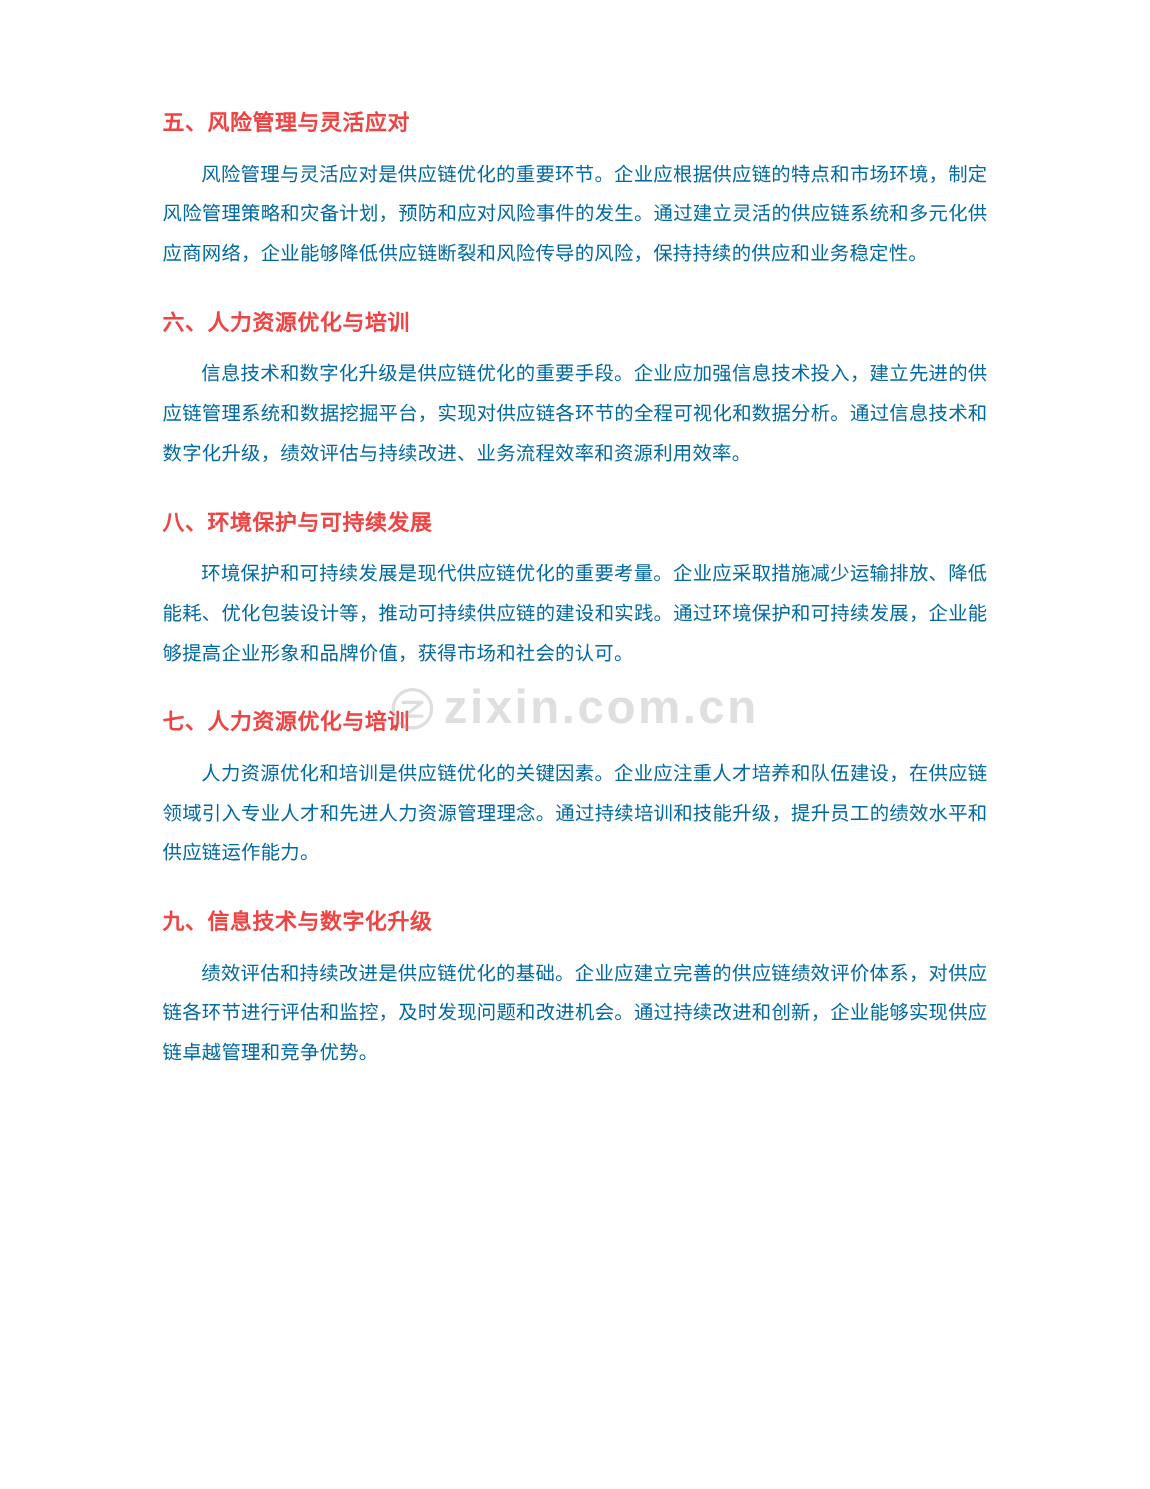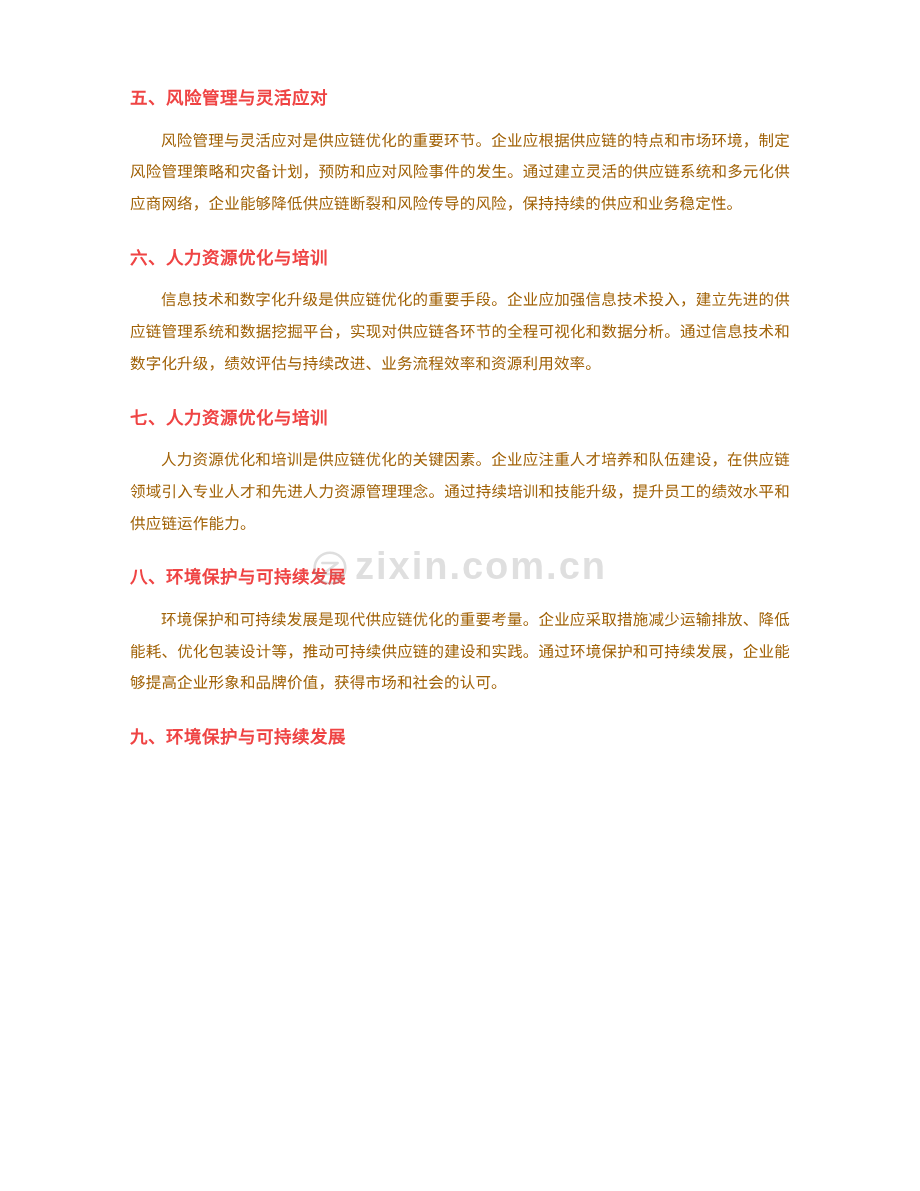--- a/index.html
+++ b/index.html
@@ -30,21 +30,21 @@
   h2.heading {
     font-size: 17.5px;
     font-weight: bold;
     color: #ef4444;
     margin: 0 0 14px 0;
     letter-spacing: 0.5px;
     line-height: 1.4;
   }
   p.para {
     font-size: 15.5px;
-    color: #a16207;
+    color: #0369a1;
     line-height: 2.05;
     margin: 0 0 26px 0;
     text-align: justify;
     text-justify: inter-ideograph;
     text-indent: 2em;
     letter-spacing: 0.2px;
   }
   
   .watermark {
     position: absolute;
@@ -86,31 +86,32 @@
       <h2 class="heading">五、风险管理与灵活应对</h2>
       <p class="para">风险管理与灵活应对是供应链优化的重要环节。企业应根据供应链的特点和市场环境，制定风险管理策略和灾备计划，预防和应对风险事件的发生。通过建立灵活的供应链系统和多元化供应商网络，企业能够降低供应链断裂和风险传导的风险，保持持续的供应和业务稳定性。</p>
     </div>
 
     <div class="section">
       <h2 class="heading">六、人力资源优化与培训</h2>
       <p class="para">信息技术和数字化升级是供应链优化的重要手段。企业应加强信息技术投入，建立先进的供应链管理系统和数据挖掘平台，实现对供应链各环节的全程可视化和数据分析。通过信息技术和数字化升级，绩效评估与持续改进、业务流程效率和资源利用效率。</p>
     </div>
 
     <div class="section">
+      <h2 class="heading">八、环境保护与可持续发展</h2>
+      <p class="para">环境保护和可持续发展是现代供应链优化的重要考量。企业应采取措施减少运输排放、降低能耗、优化包装设计等，推动可持续供应链的建设和实践。通过环境保护和可持续发展，企业能够提高企业形象和品牌价值，获得市场和社会的认可。</p>
+    </div>
+
+    <div class="section">
       <h2 class="heading">七、人力资源优化与培训</h2>
       <p class="para">人力资源优化和培训是供应链优化的关键因素。企业应注重人才培养和队伍建设，在供应链领域引入专业人才和先进人力资源管理理念。通过持续培训和技能升级，提升员工的绩效水平和供应链运作能力。</p>
     </div>
 
     <div class="section">
-      <h2 class="heading">八、环境保护与可持续发展</h2>
-      <p class="para">环境保护和可持续发展是现代供应链优化的重要考量。企业应采取措施减少运输排放、降低能耗、优化包装设计等，推动可持续供应链的建设和实践。通过环境保护和可持续发展，企业能够提高企业形象和品牌价值，获得市场和社会的认可。</p>
-    </div>
-
-    <div class="section">
-      <h2 class="heading">九、环境保护与可持续发展</h2>
+      <h2 class="heading">九、信息技术与数字化升级</h2>
+      <p class="para">绩效评估和持续改进是供应链优化的基础。企业应建立完善的供应链绩效评价体系，对供应链各环节进行评估和监控，及时发现问题和改进机会。通过持续改进和创新，企业能够实现供应链卓越管理和竞争优势。</p>
     </div>
 
 
   </div>
 
   <div class="watermark">
     <div class="watermark-text">
       <svg class="wm-logo" viewBox="0 0 40 40" xmlns="http://www.w3.org/2000/svg">
         <circle cx="20" cy="20" r="18" fill="none" stroke="rgba(150,150,150,0.35)" stroke-width="3"></circle>
         <path d="M11 14 L29 14 L12 27 L29 27" fill="none" stroke="rgba(150,150,150,0.35)" stroke-width="3" stroke-linejoin="round" stroke-linecap="round"></path>

